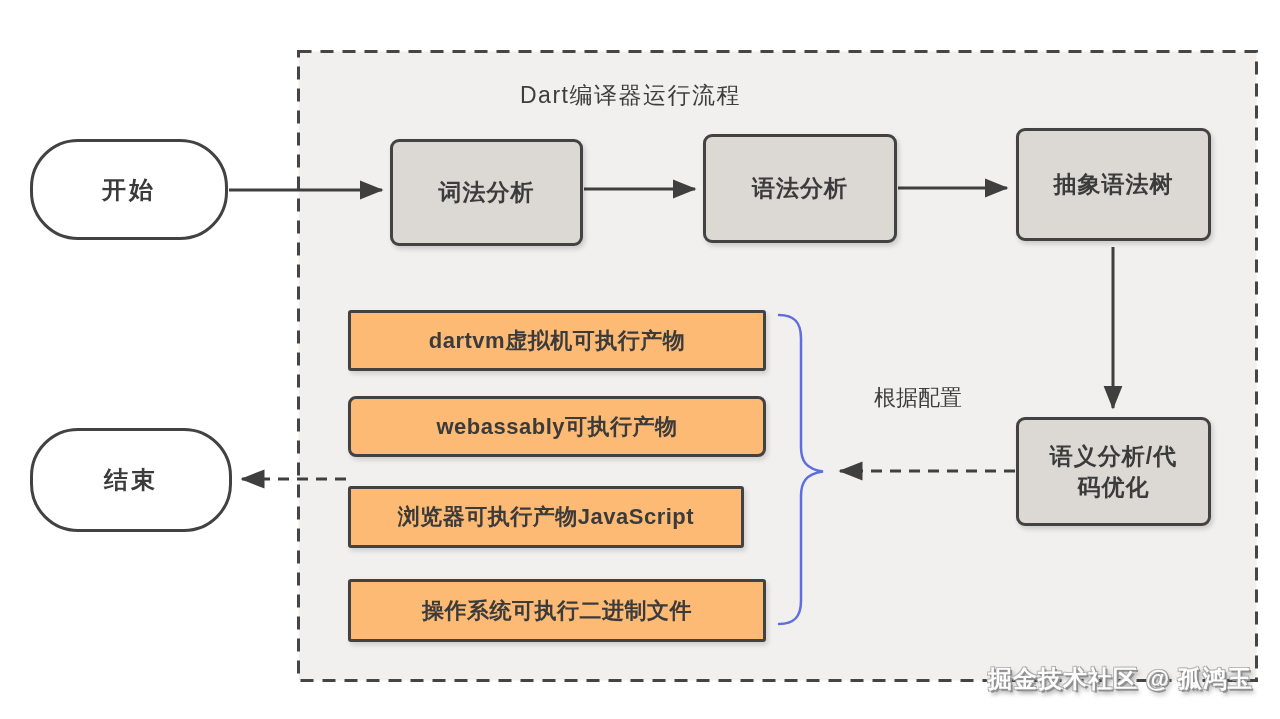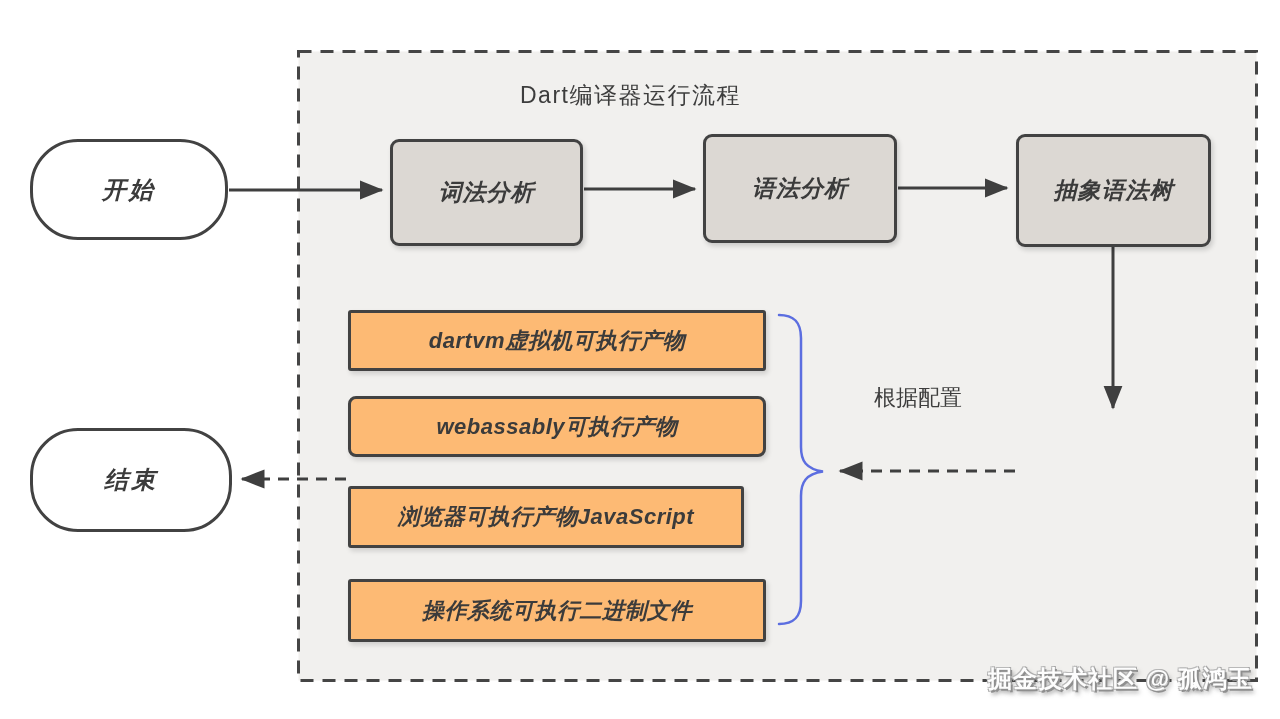--- a/index.html
+++ b/index.html
@@ -7,21 +7,20 @@
     width:1280px; height:719px;
     font-family:"Liberation Sans", sans-serif;
     color:#3b3b3b;
   }
   .canvas { position:relative; width:1280px; height:719px; overflow:hidden; }
   svg.layer { position:absolute; left:0; top:0; width:1280px; height:719px; }
 
   .node {
     position:absolute; box-sizing:border-box;
     display:flex; flex-direction:column; align-items:center; justify-content:center;
-    font-style:italic;
   }
   .rounded {
     background:#dcd8d3; border:3px solid #424242; border-radius:9px;
     box-shadow:2px 3px 5px rgba(0,0,0,0.16);
     font-size:23px; font-weight:600; letter-spacing:1px;
   }
   .terminal {
     background:#ffffff; border:3px solid #424242; border-radius:48px;
     font-size:24px; font-weight:600; letter-spacing:3px;
   }
@@ -79,22 +78,26 @@
   <div class="diagram-title">Dart编译器运行流程</div>
 
   <div class="node terminal" style="left:30px; top:139px; width:198px; height:101px;">开始</div>
 
   <div class="node terminal" style="left:30px; top:428px; width:202px; height:104px;">结束</div>
 
   <div class="node rounded" style="left:390px; top:139px; width:193px; height:107px;">词法分析</div>
 
   <div class="node rounded" style="left:703px; top:134px; width:194px; height:109px;">语法分析</div>
 
-  <div class="node rounded" style="left:1016px; top:134px; width:195px; height:113px;">抽象语法树</div>
+  <div class="node rounded" style="left:1016px; top:128px; width:195px; height:113px;">抽象语法树</div>
 
+  <div class="node rounded" style="left:1016px; top:417px; width:195px; height:109px;">
+    <span class="semantic-line">语义分析/代</span>
+    <span class="semantic-line">码优化</span>
+  </div>
 
   <div class="branch-label">
     <span class="branch-line">根据配置</span>
   </div>
 
   <div class="node product" style="left:348px; top:310px; width:418px; height:61px;">dartvm虚拟机可执行产物</div>
 
   <div class="node product" style="left:348px; top:396px; width:418px; height:61px;border-radius:8px;">webassably可执行产物</div>
 
   <div class="node product" style="left:348px; top:486px; width:396px; height:62px;">浏览器可执行产物JavaScript</div>

